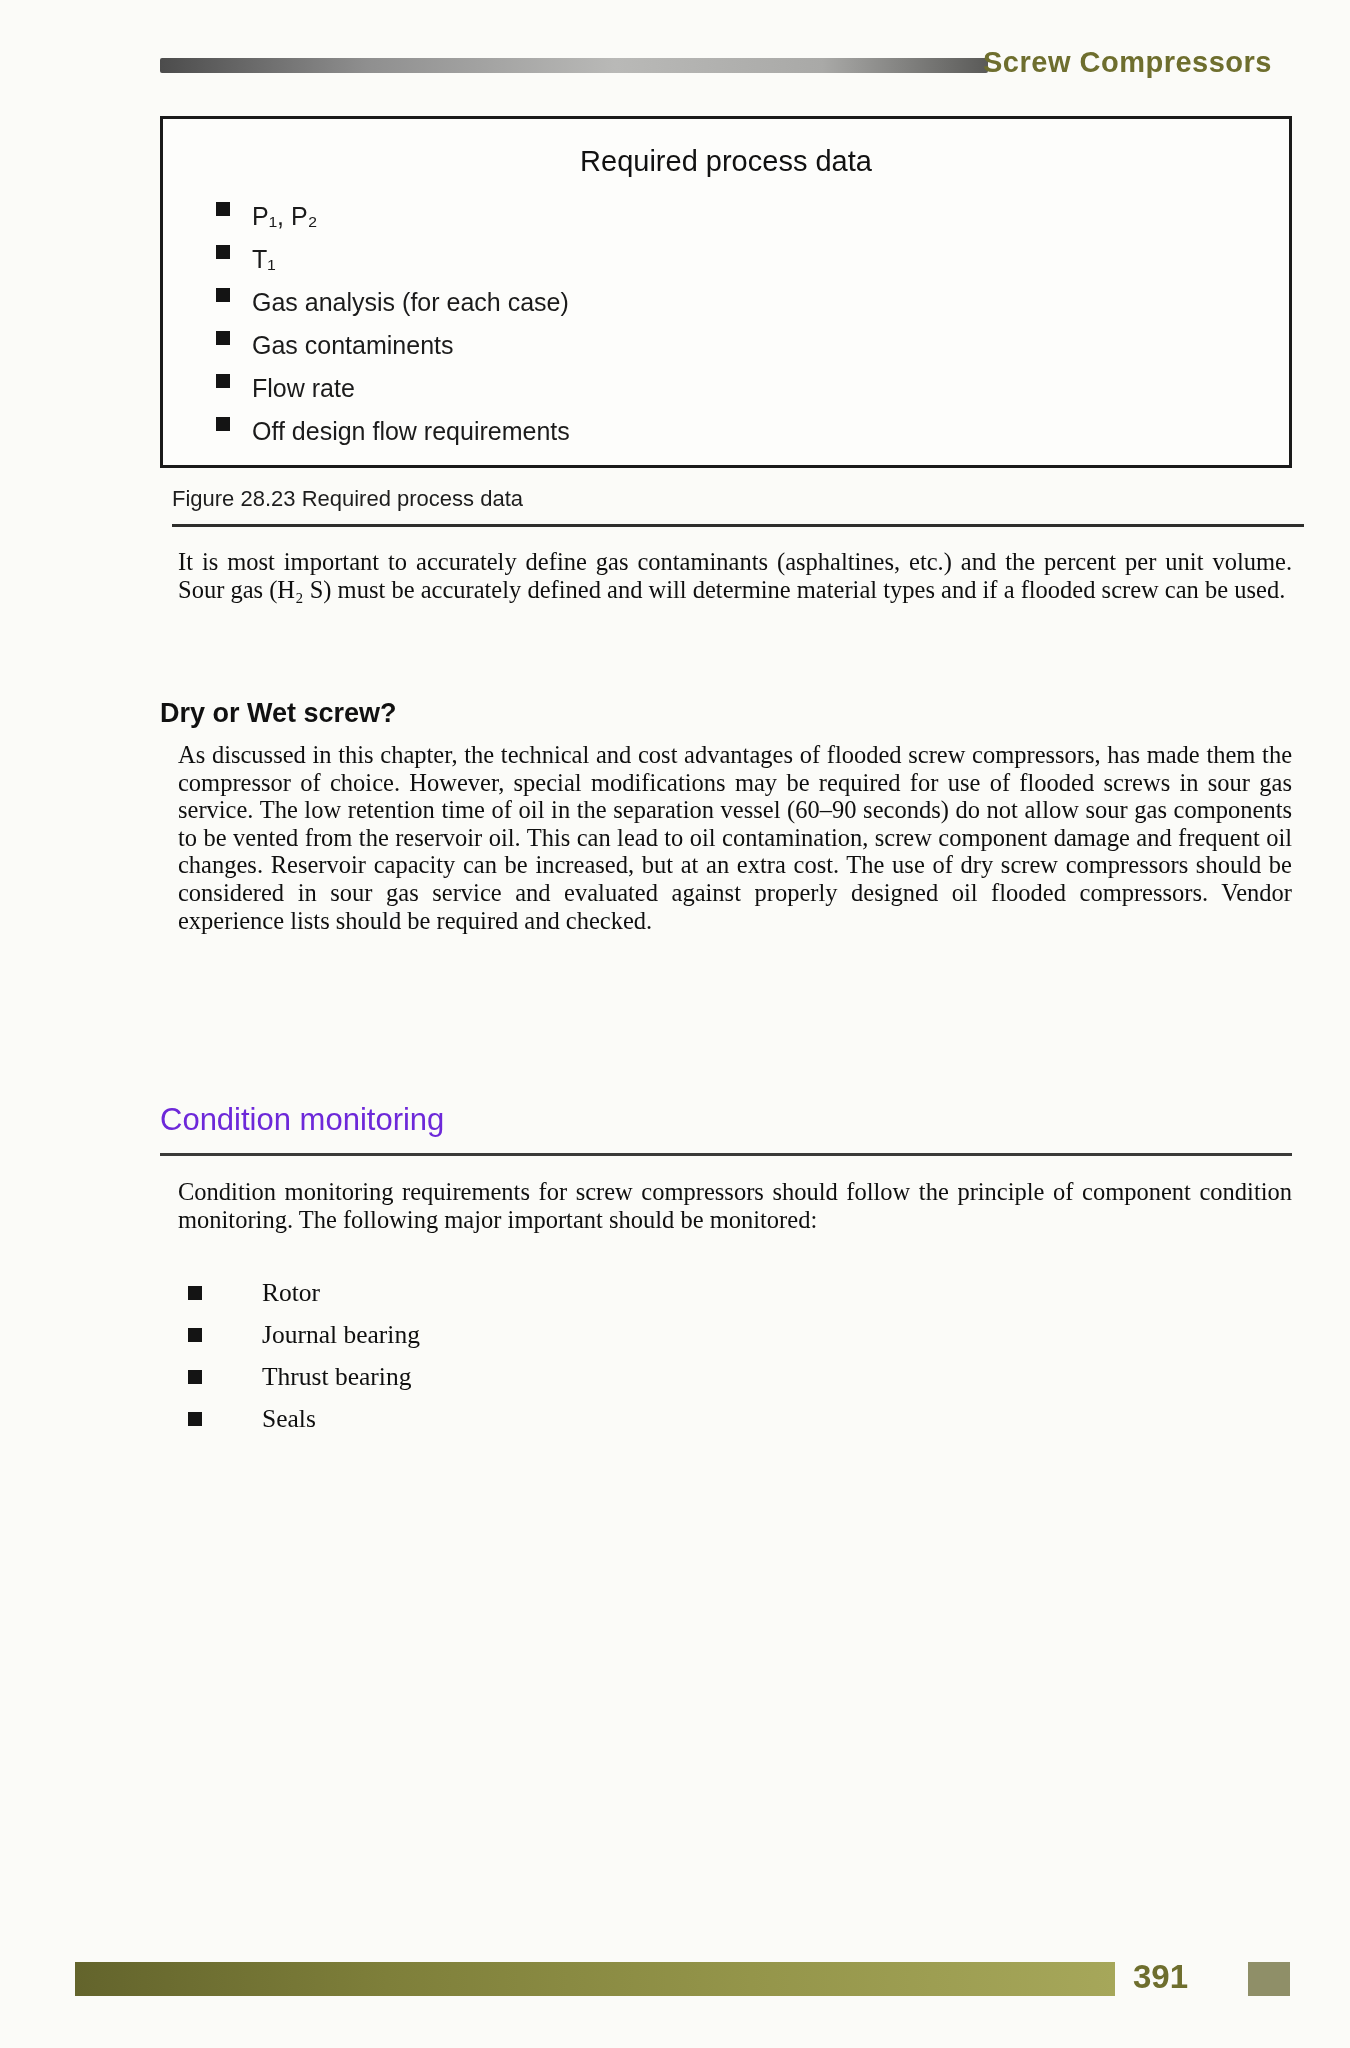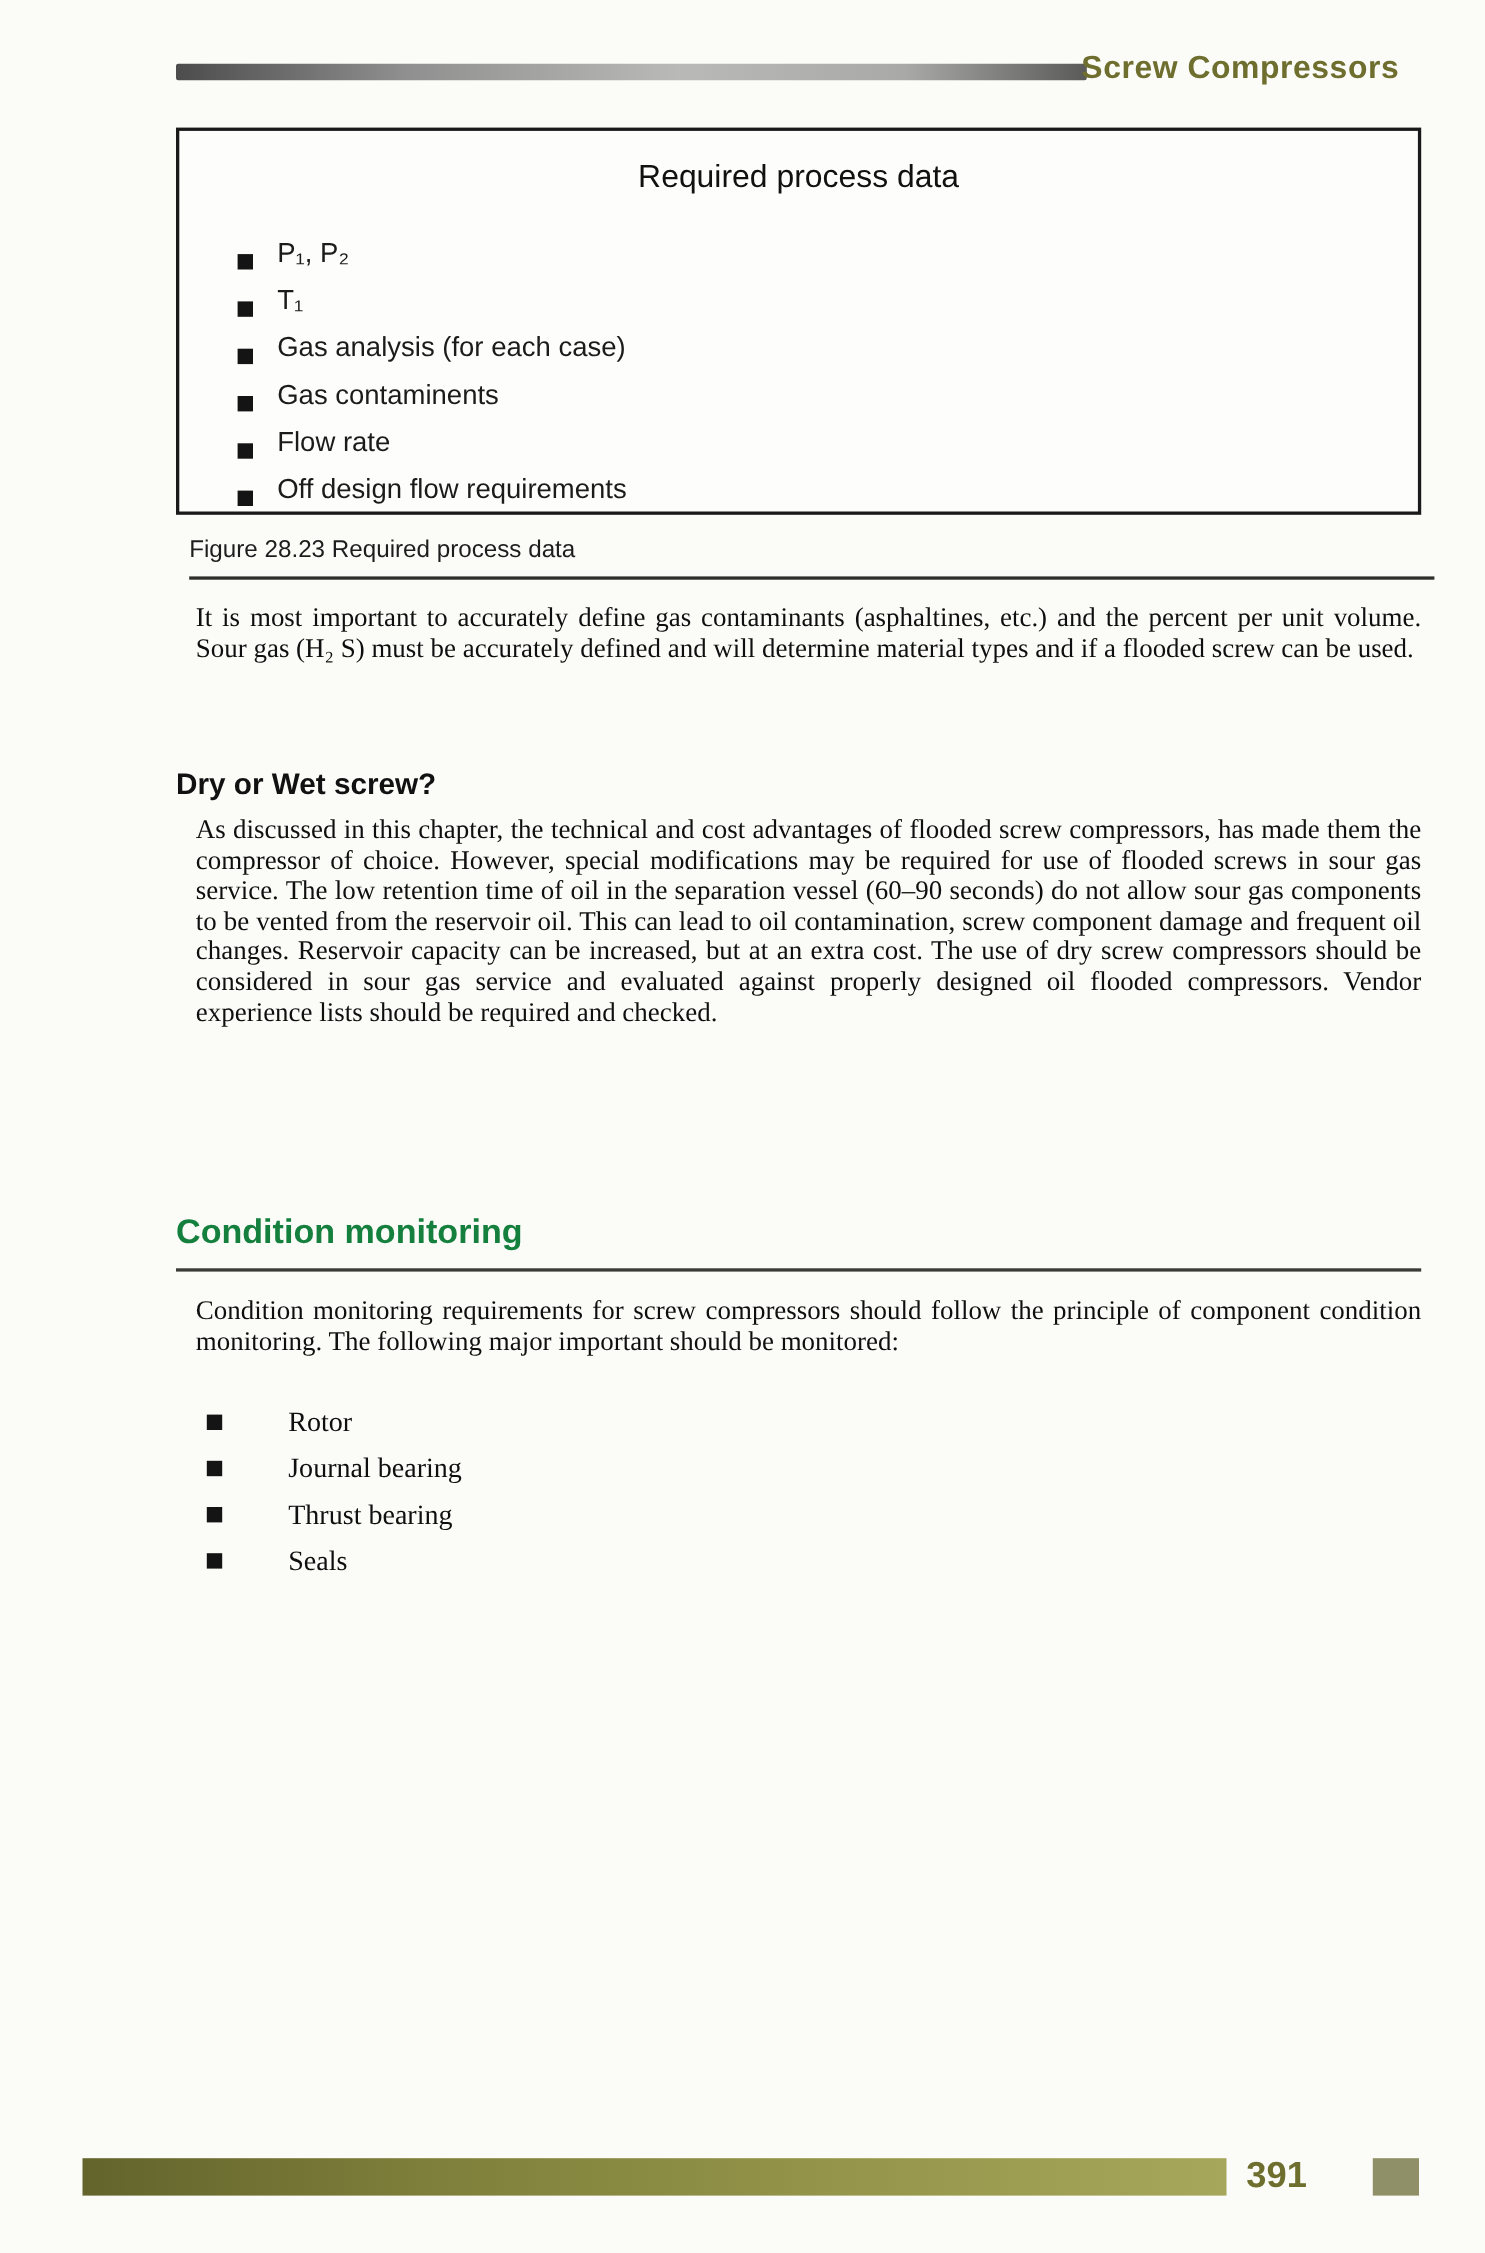--- a/index.html
+++ b/index.html
@@ -38,21 +38,21 @@
     margin-top: 26px;
     text-align: center;
     font-weight: normal; font-size: 29px;
     color: #111;
   }
   .figure-list {
     list-style: none;
     margin-top: 24px; margin-left: 53px;
   }
   .figure-list li {
-    display: flex; align-items: flex-end;
+    display: flex; align-items: flex-start;
     height: 43px;
     font-size: 25px; color: #1b1b1b;
   }
   .sq {
     display: inline-block;
     width: 14px; height: 14px;
     background: #141414;
     margin-right: 22px;
     flex: 0 0 auto;
   }
@@ -82,21 +82,21 @@
   .subheading {
     position: absolute; left: 160px; top: 698px;
     font-family: "Liberation Sans", sans-serif;
     font-weight: bold; font-size: 27px; color: #111;
   }
 
   .section-heading {
     position: absolute; left: 160px; top: 1102px;
     width: 1132px;
     font-family: "Liberation Sans", sans-serif;
-    font-weight: bold; font-size: 31px; color: #15803d;
+    font-weight: normal; font-size: 31px; color: #6d28d9;
     padding-bottom: 15px;
     border-bottom: 3px solid #3a3a38;
   }
 
   
   .component-list {
     position: absolute; left: 188px; top: 1272px;
     list-style: none;
   }
   .component-list li {

